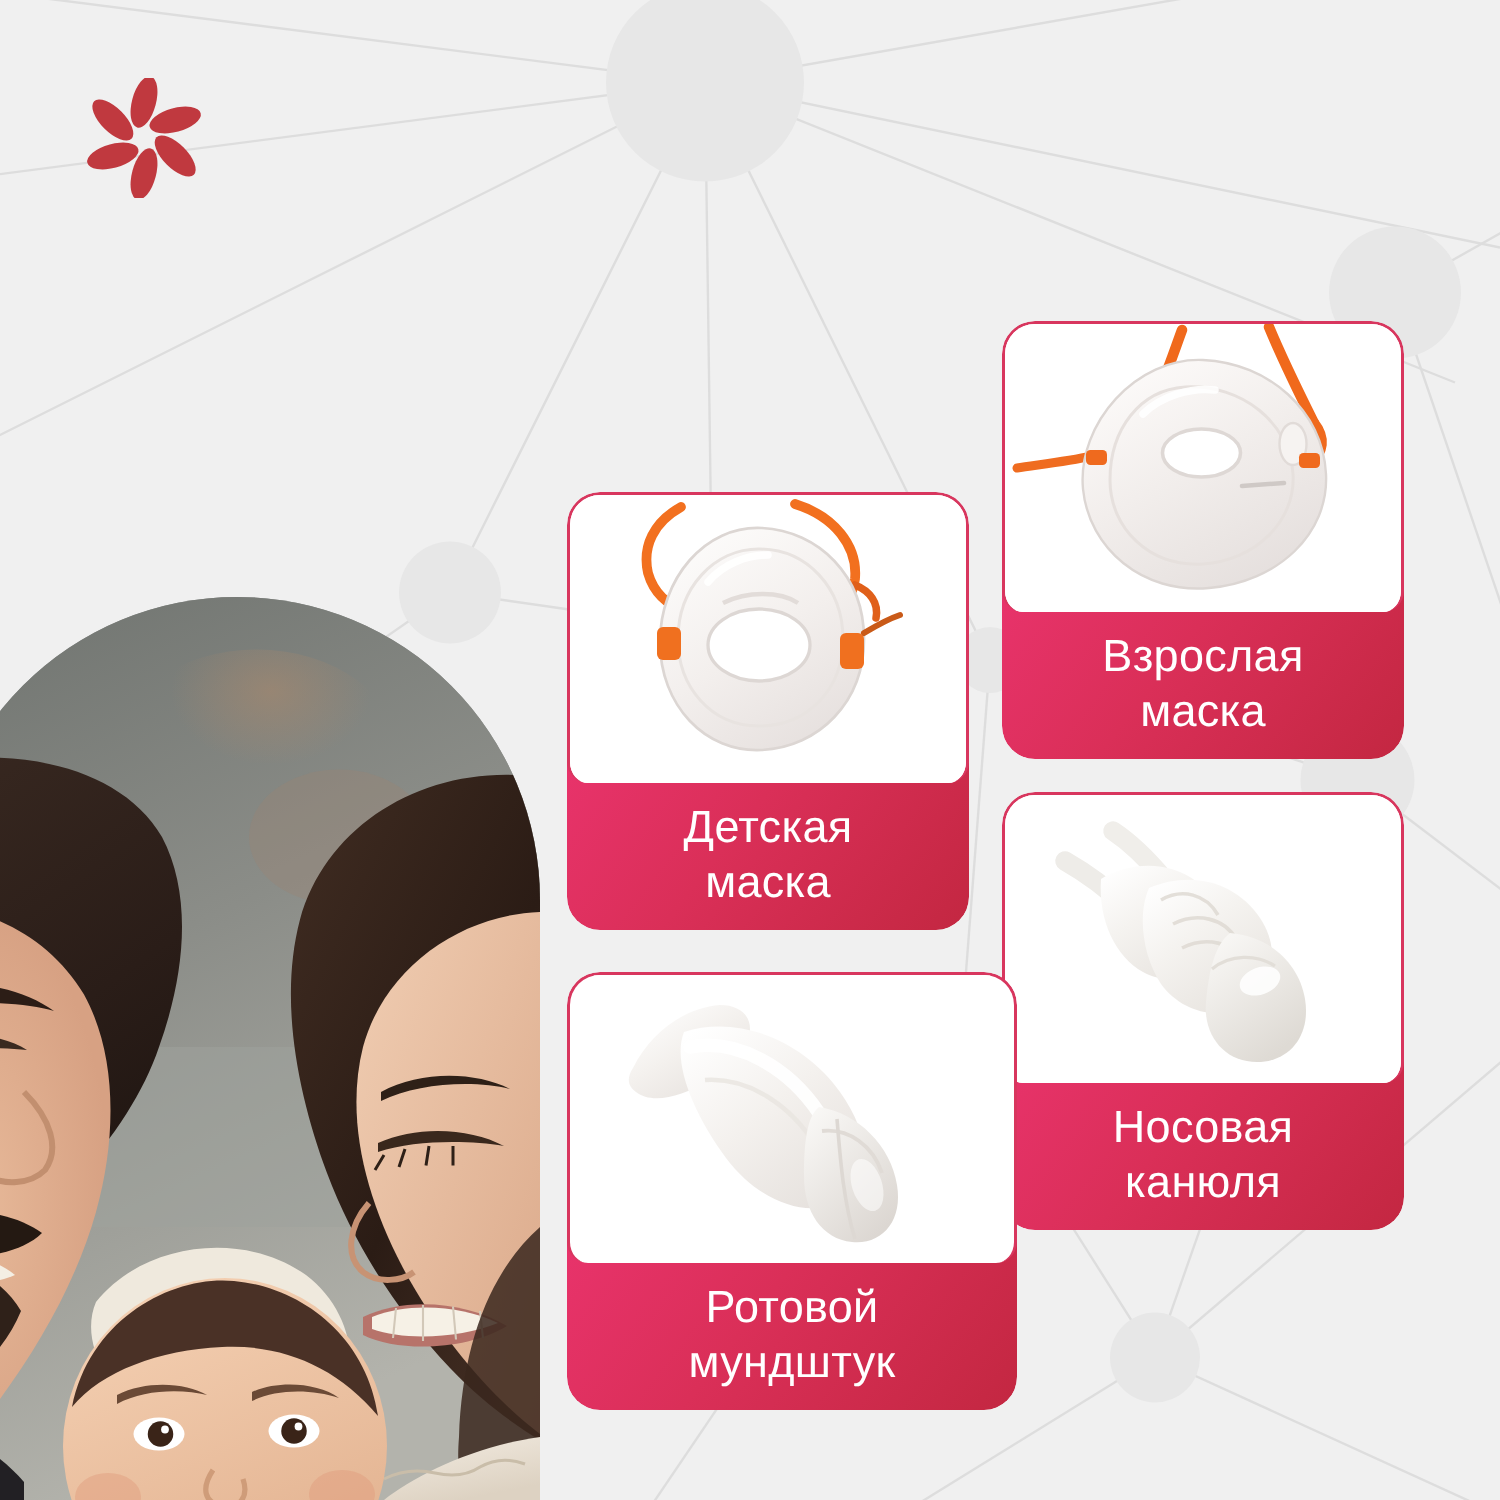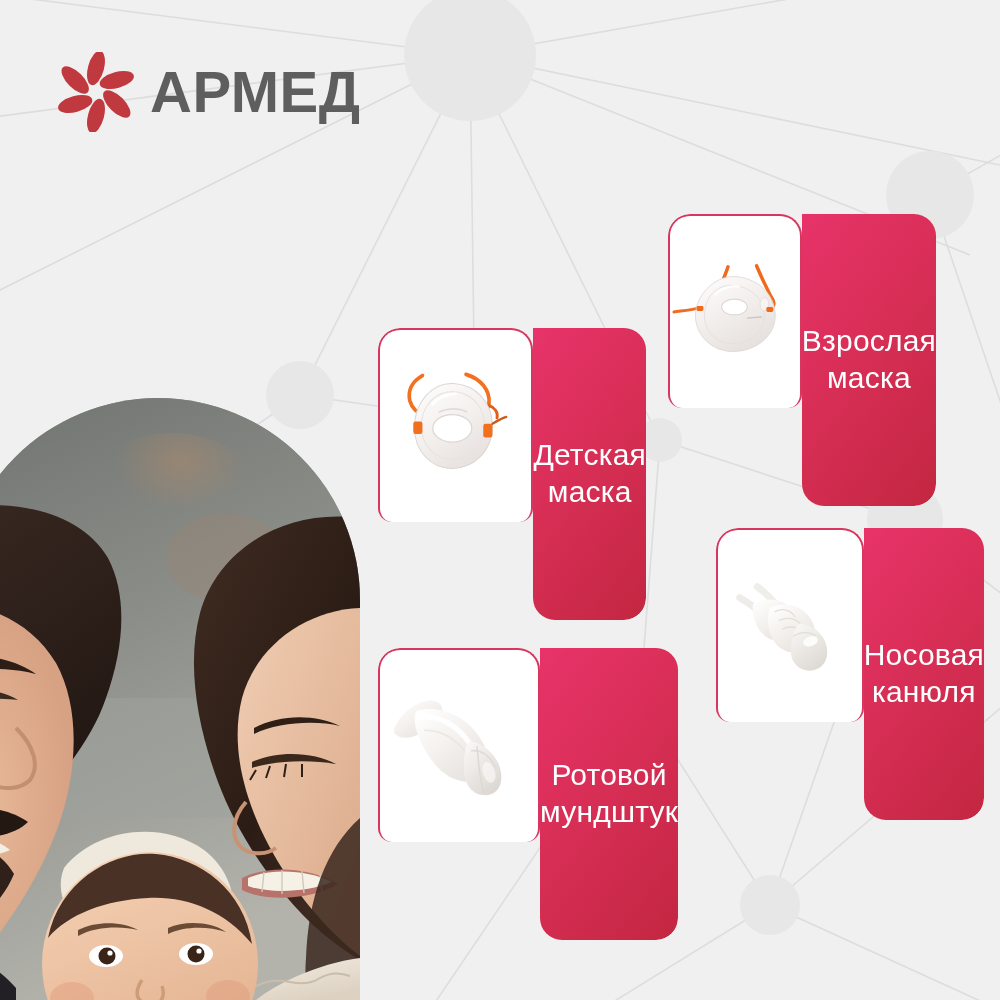--- a/index.html
+++ b/index.html
@@ -91,21 +91,21 @@
   }
   #family-photo svg { display: block; }
 
   
   .product-card {
     position: absolute;
     z-index: 6;
     border-radius: 22px;
     overflow: hidden;
     display: flex;
-    flex-direction: row;
+    flex-direction: column;
   }
   .card-image {
     background: #ffffff;
     border: 2px solid #d8365e;
     border-bottom: none;
     border-radius: 22px 22px 14px 14px;
     position: relative;
     overflow: hidden;
     display: flex;
     align-items: center;
@@ -131,21 +131,21 @@
   }
   .card-label span { display: block; }
 
   
   #card-adult     { left: 668px; top: 214px; width: 268px; height: 292px; }
   #card-adult .card-image { height: 192px; }
 
   #card-child     { left: 378px; top: 328px; width: 268px; height: 292px; }
   #card-child .card-image { height: 192px; }
 
-  #card-cannula   { left: 668px; top: 528px; width: 268px; height: 292px; margin-left: 48px; }
+  #card-cannula   { left: 668px; top: 528px; width: 268px; height: 292px; }
   #card-cannula .card-image { height: 192px; }
 
   #card-mouthpiece{ left: 378px; top: 648px; width: 300px; height: 292px; }
   #card-mouthpiece .card-image { height: 192px; }
 </style>
 </head>
 <body>
 
 <div id="poster">
 
@@ -492,17 +492,16 @@
           </g>
           <g transform="rotate(240)">
             <ellipse cx="0" cy="-30" rx="10" ry="22" transform="rotate(15 0 -30)"></ellipse>
           </g>
           <g transform="rotate(300)">
             <ellipse cx="0" cy="-30" rx="10" ry="22" transform="rotate(15 0 -30)"></ellipse>
           </g>
         </g>
       </g>
     </svg>
-    <div id="logo-wordmark">АРМЕД</div>
   </div>
 
 
 </div>
 
 </body></html>

